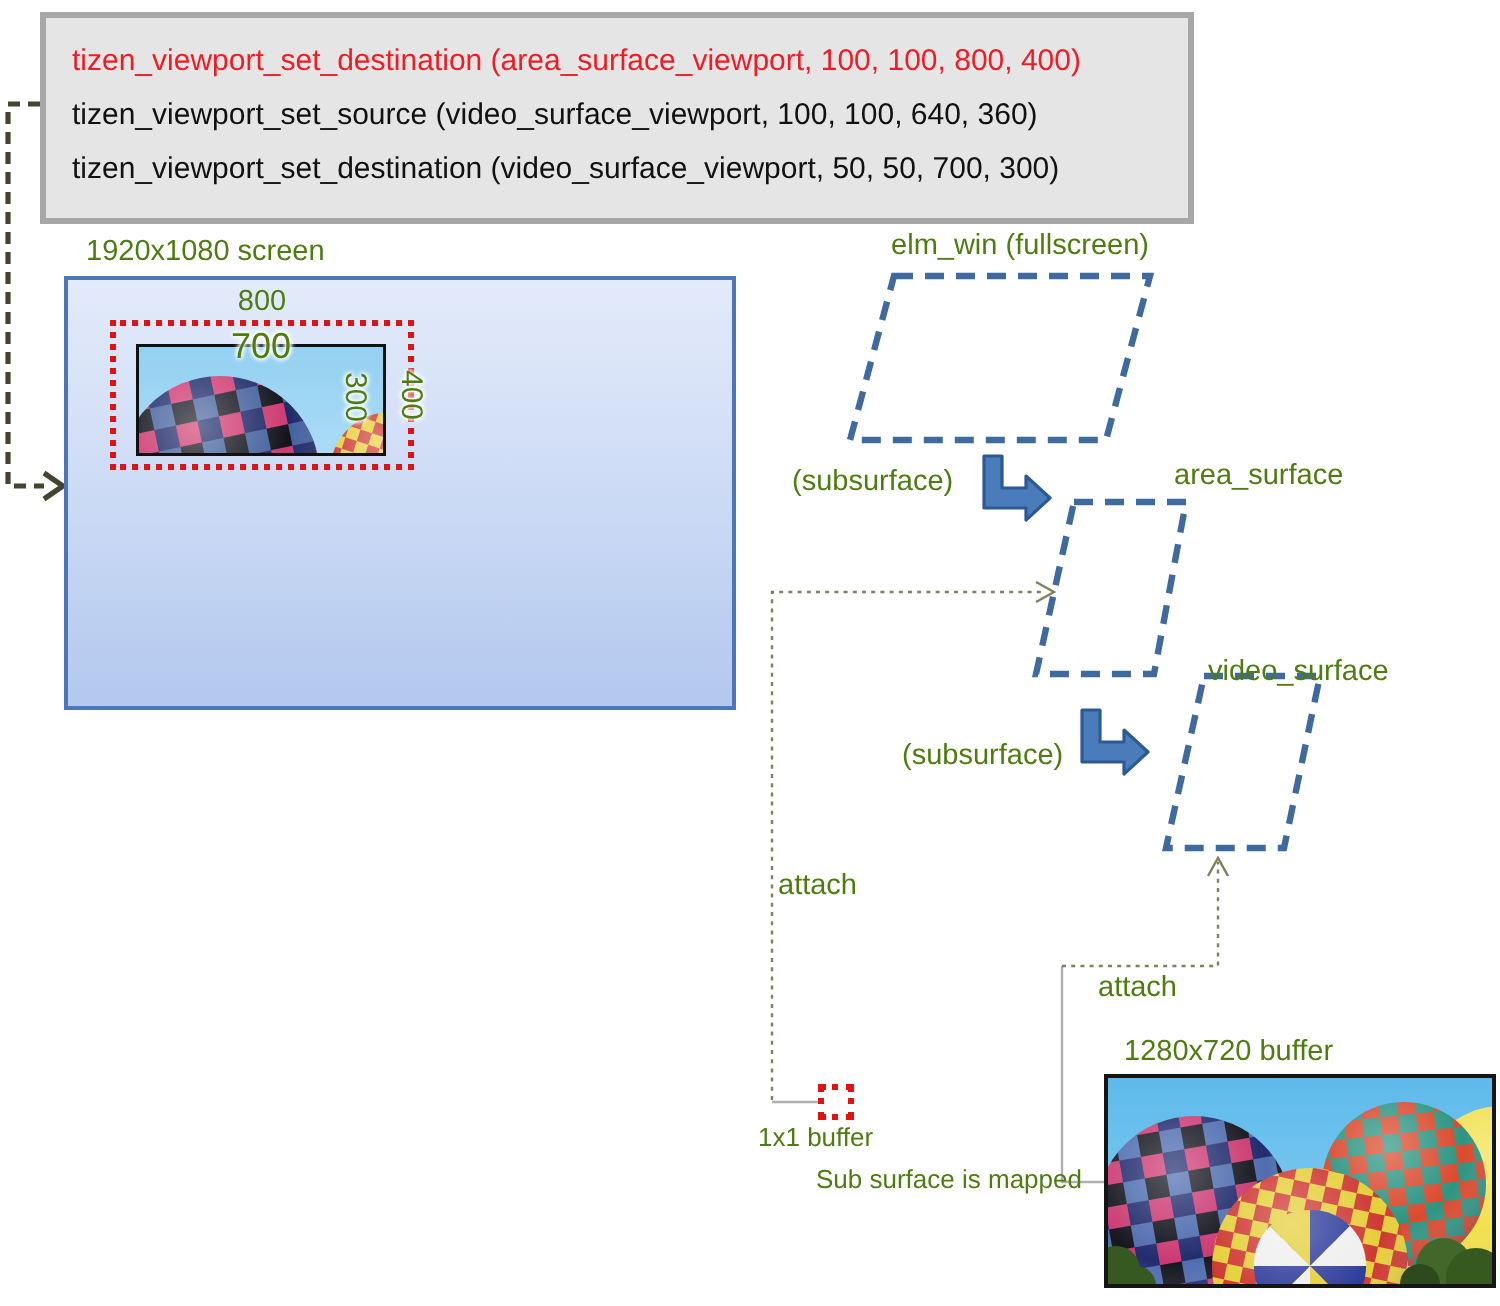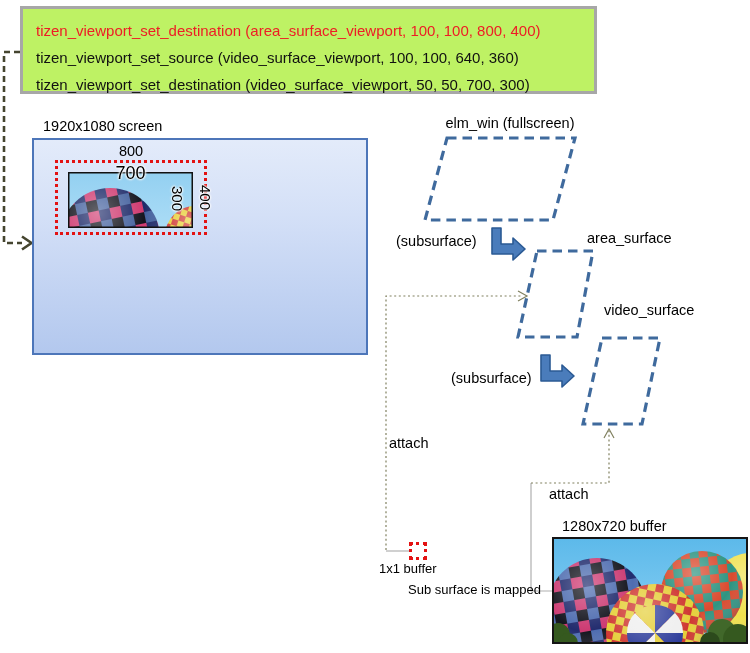--- a/index.html
+++ b/index.html
@@ -1,27 +1,27 @@
 <!DOCTYPE html>
 <html><head>
 <meta charset="utf-8">
 <style>
   html,body{margin:0;padding:0;background:#fff;}
   #canvas{
     position:relative;width:750px;height:653px;background:#fff;overflow:hidden;
     font-family:"Liberation Sans","DejaVu Sans",sans-serif;color:#111;
   }
   .abs{position:absolute;}
-  .lbl{position:absolute;font-size:14.5px;color:#000000;white-space:nowrap;line-height:16px;}
+  .lbl{position:absolute;font-size:14.5px;color:#4d7c0f;white-space:nowrap;line-height:16px;}
   .halo{text-shadow:0 0 2px #fff,0 0 2px #fff,0 0 3px #fff,0 0 3px #fff;}
   .vert{writing-mode:vertical-rl;text-orientation:mixed;}
   
   #code-box{
-    left:20px;top:6px;width:577px;height:88px;box-sizing:border-box;
-    border:3px solid #a7a7a7;background:#bef264;padding:8px 0 0 13px;
+    left:20px;top:6px;width:577px;height:106px;box-sizing:border-box;
+    border:3px solid #a7a7a7;background:#e5e5e5;padding:8px 0 0 13px;
   }
   .code-line{font-size:15px;line-height:27px;white-space:nowrap;color:#111;}
   .code-line.red{color:#ee1c25;}
   
   #screen{
     left:32px;top:138px;width:336px;height:217px;box-sizing:border-box;
     border:2px solid #4d76b9;
     background:linear-gradient(180deg,#e3ebfa 0%,#d4e0f7 35%,#b3c8ee 100%);
   }
   #viewport-rect{
@@ -104,21 +104,21 @@
 
   <div class="lbl" style="left:55px;top:143px;width:152px;text-align:center;">800</div>
   <div class="lbl halo" style="left:68px;top:165px;width:125px;text-align:center;font-size:18px;">700</div>
   <div class="lbl vert halo" style="left:169px;top:186px;font-size:15px;">300</div>
   <div class="lbl vert halo" style="left:197px;top:185px;font-size:15px;">400</div>
 
   <div class="lbl" style="left:425px;top:115px;width:170px;text-align:center;">elm_win (fullscreen)</div>
   <div class="lbl" style="left:396px;top:233px;">(subsurface)</div>
   <div class="lbl" style="left:543px;top:230px;margin-left:44px;">area_surface</div>
   <div class="lbl" style="left:451px;top:370px;">(subsurface)</div>
-  <div class="lbl" style="left:604px;top:302px;text-align:right;">video_surface</div>
+  <div class="lbl" style="left:604px;top:328px;text-align:right;">video_surface</div>
   <div class="lbl" style="left:389px;top:435px;">attach</div>
   <div class="lbl" style="left:549px;top:486px;">attach</div>
 
   <div id="one-buffer" class="abs"></div>
   <div class="lbl" style="left:379px;top:561px;font-size:13px;">1x1 buffer</div>
   <div class="lbl" style="left:379px;top:582px;font-size:13px;margin-left:29px;">Sub surface is mapped</div>
 
   <div class="lbl" style="left:562px;top:518px;">1280x720 buffer</div>
   <svg class="abs" style="left:552px;top:537px;" width="196" height="107" viewBox="0 0 196 107">
     <defs>

